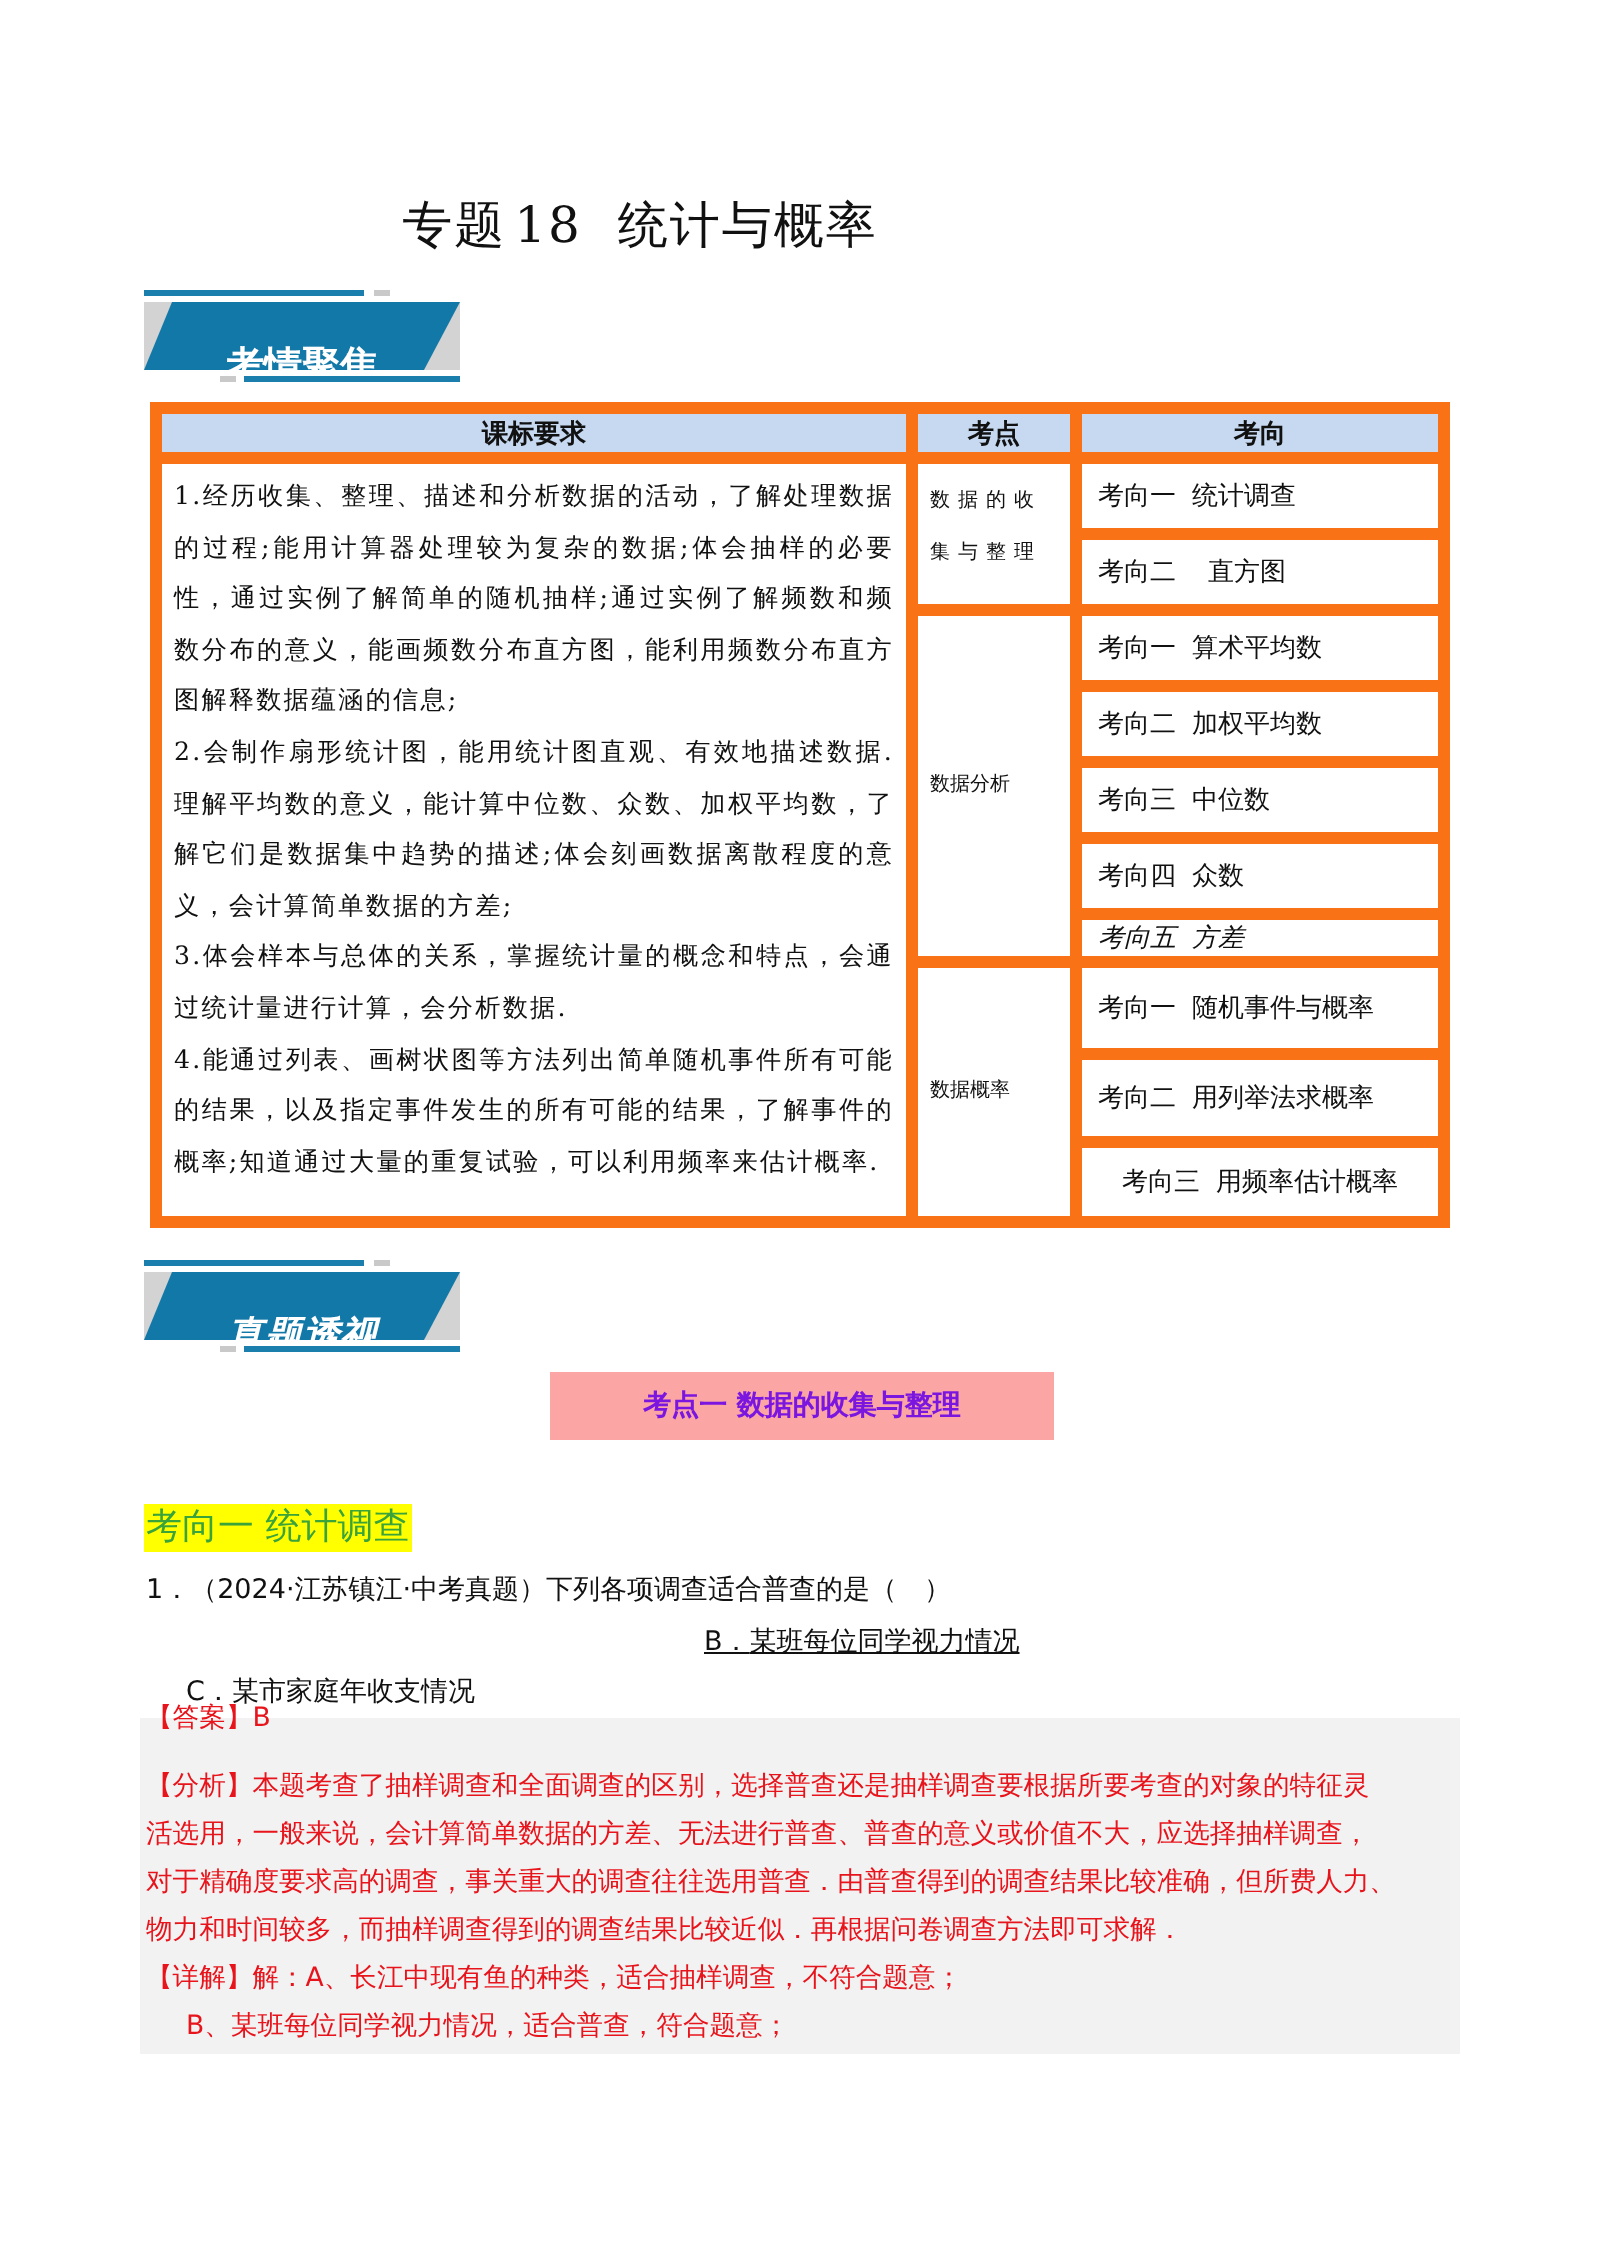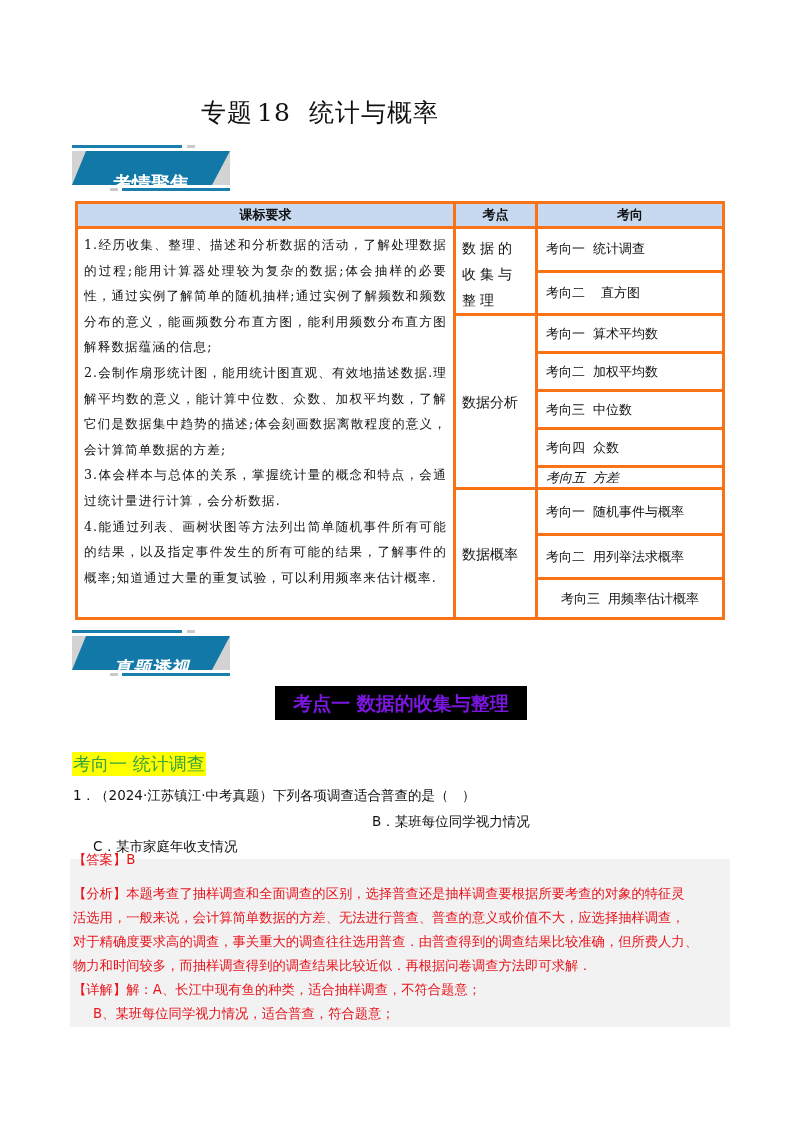--- a/index.html
+++ b/index.html
@@ -35,38 +35,38 @@
     margin-top: 15px;
   }
   .banner .line-bot-grey { position: absolute; top: 43px; left: 38px; width: 8px; height: 3px; background: #c9c9c9; }
   .banner .line-bot { position: absolute; top: 43px; left: 50px; width: 108px; height: 3px; background: #1b7fae; }
 
   
   table.req {
     position: absolute; top: 201px; left: 75px; width: 650px;
     border-collapse: collapse; font-size: 12.5px;
   }
-  table.req th, table.req td { border: 3px solid #f97316; }
+  table.req th, table.req td { border: 6px solid #f97316; }
   table.req th {
     background: #c6d9f1; height: 25px; font-weight: bold; font-size: 13px; text-align: center;
   }
   td.std {
     width: 378px; vertical-align: top; padding: 3px 6px 0 6px;
     font-family: "DejaVu Serif", "Liberation Serif", serif; font-size: 12.6px;
     line-height: 25.6px; letter-spacing: 1.1px; text-align: justify;
   }
-  td.point { width: 82px; vertical-align: middle; padding: 0 6px; font-size: 14px; line-height: 26px; }
+  td.point { width: 82px; vertical-align: middle; padding: 0 6px; font-size: 10px; line-height: 26px; }
   td.point.top { vertical-align: top; padding-top: 6px; }
   td.dir { padding: 0 8px; font-size: 13px; height: 38px; }
   .dir .gap { display: inline-block; width: 8px; }
 
   
   .kaodian {
     position: absolute; top: 686px; left: 275px; width: 252px; height: 34px;
-    background: #000000; color: #7b16e0; font-weight: bold; font-size: 19px;
+    background: #fca5a5; color: #7b16e0; font-weight: bold; font-size: 14px;
     line-height: 34px; text-align: center;
   }
   .kaoxiang {
     position: absolute; top: 752px; left: 72px; height: 24px; background: #ffff00;
     color: #3aa33a; font-size: 18px; line-height: 24px; padding: 0 1px;
   }
   .question { position: absolute; top: 784px; left: 73px; font-size: 13.5px; line-height: 22px; }
   .opt { position: absolute; font-size: 13.5px; line-height: 22px; }
 
   .answer-box {
@@ -161,21 +161,21 @@
   <div class="line-bot"></div>
 </div>
 
 <div class="kaodian">考点一  数据的收集与整理</div>
 <div class="kaoxiang">考向一  统计调查</div>
 
 <div class="question">
   <span>1．</span><span>（2024·江苏镇江·中考真题）</span><span>下列各项调查适合普查的是（　）</span>
 </div>
 <div class="opt" style="top:830px; left:93px;margin-top:34px;"><span>A．</span><span>长江中现有鱼的种类</span></div>
-<div class="opt" style="top:810px; left:372px;"><span>B．</span><span>某班每位同学视力情况</span></div>
+<div class="opt" style="top:810px; left:352px;text-decoration:underline;"><span>B．</span><span>某班每位同学视力情况</span></div>
 <div class="opt" style="top:835px; left:93px;"><span>C．</span><span>某市家庭年收支情况</span></div>
 <div class="opt" style="top:878px; left:352px;margin-top:40px;"><span>D．</span><span>某品牌灯泡使用寿命</span></div>
 
 <div class="answer-box"></div>
 <div class="ans-line" style="top:849px;">
   <span class="ans-tag">【答案】</span><span>B</span>
 </div>
 <div class="ans-line" style="top:883px;">
   <span class="ans-tag">【分析】</span><span>本题考查了抽样调查和全面调查的区别，选择普查还是抽样调查要根据所要考查的对象的特征灵</span>
 </div>

